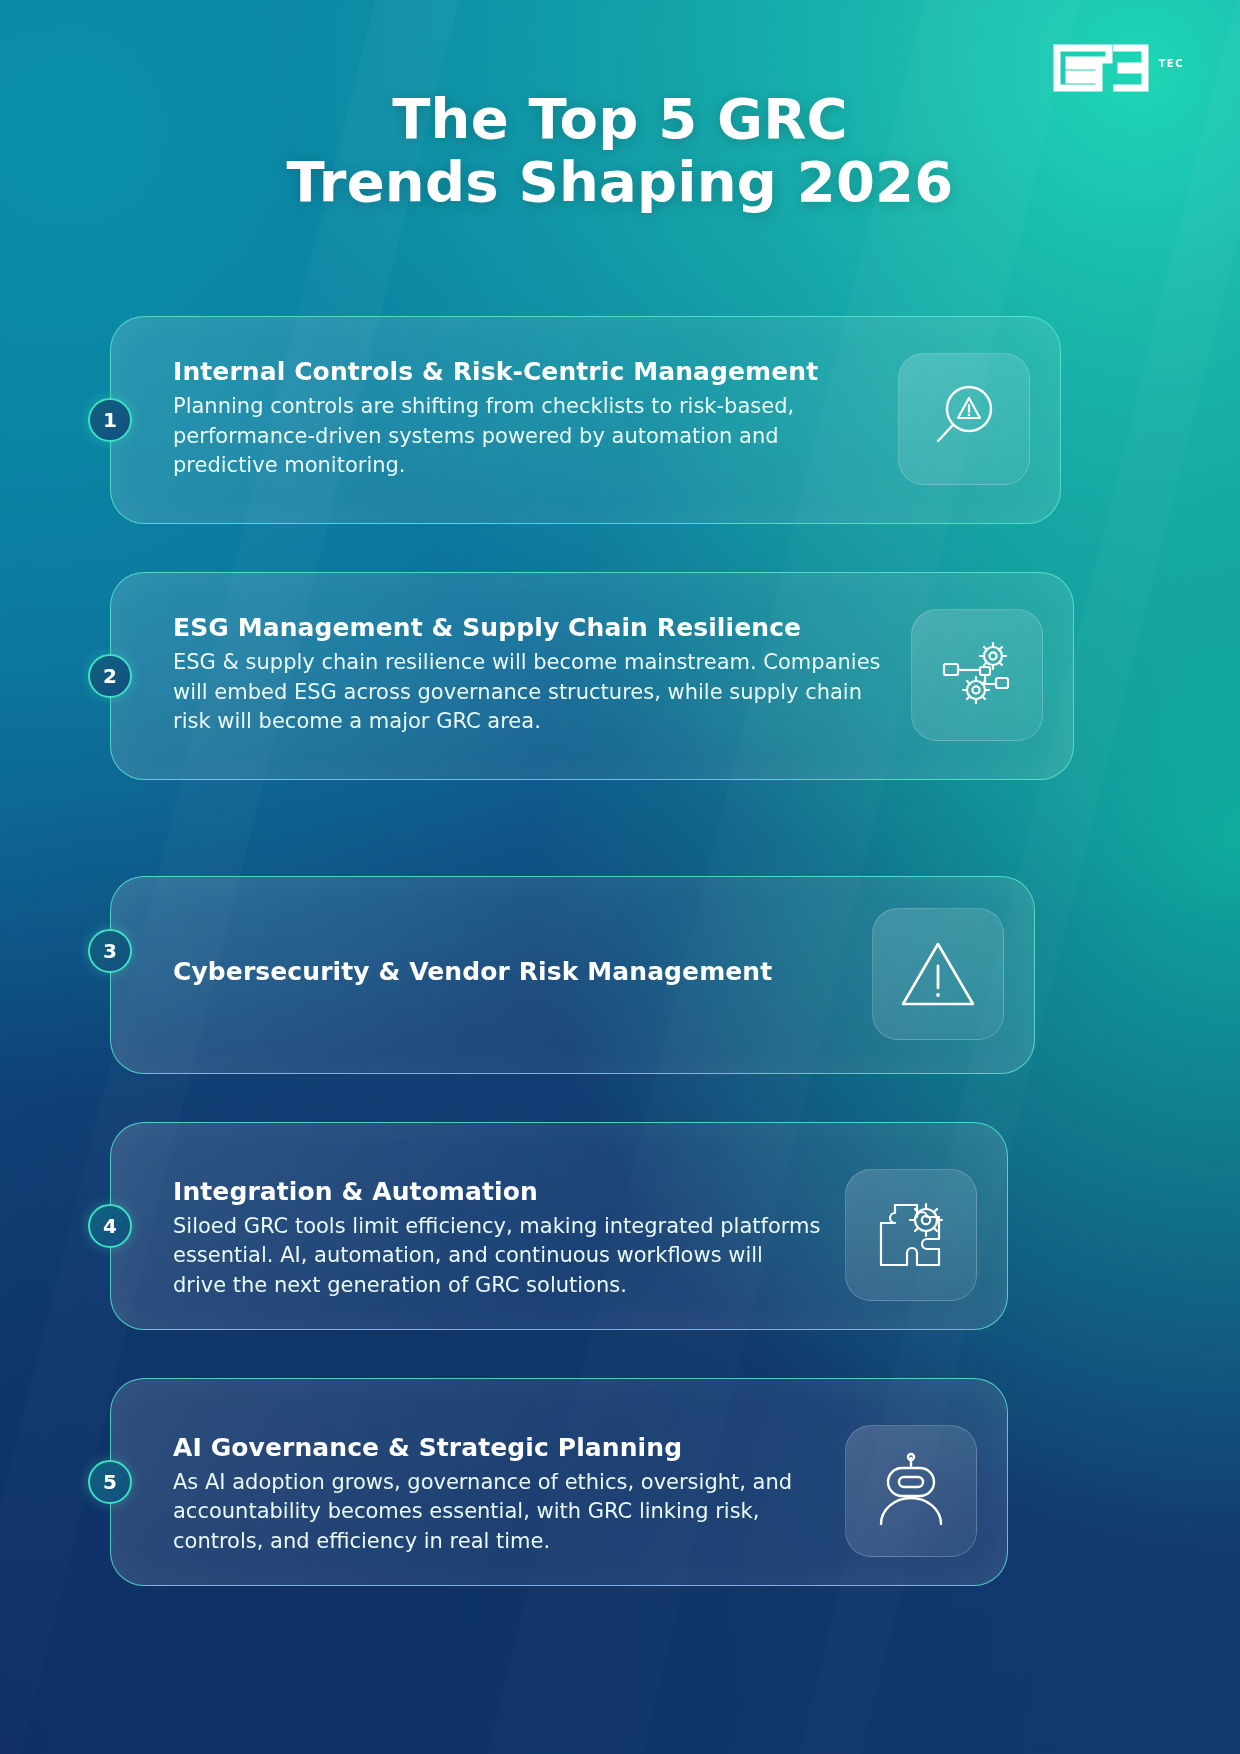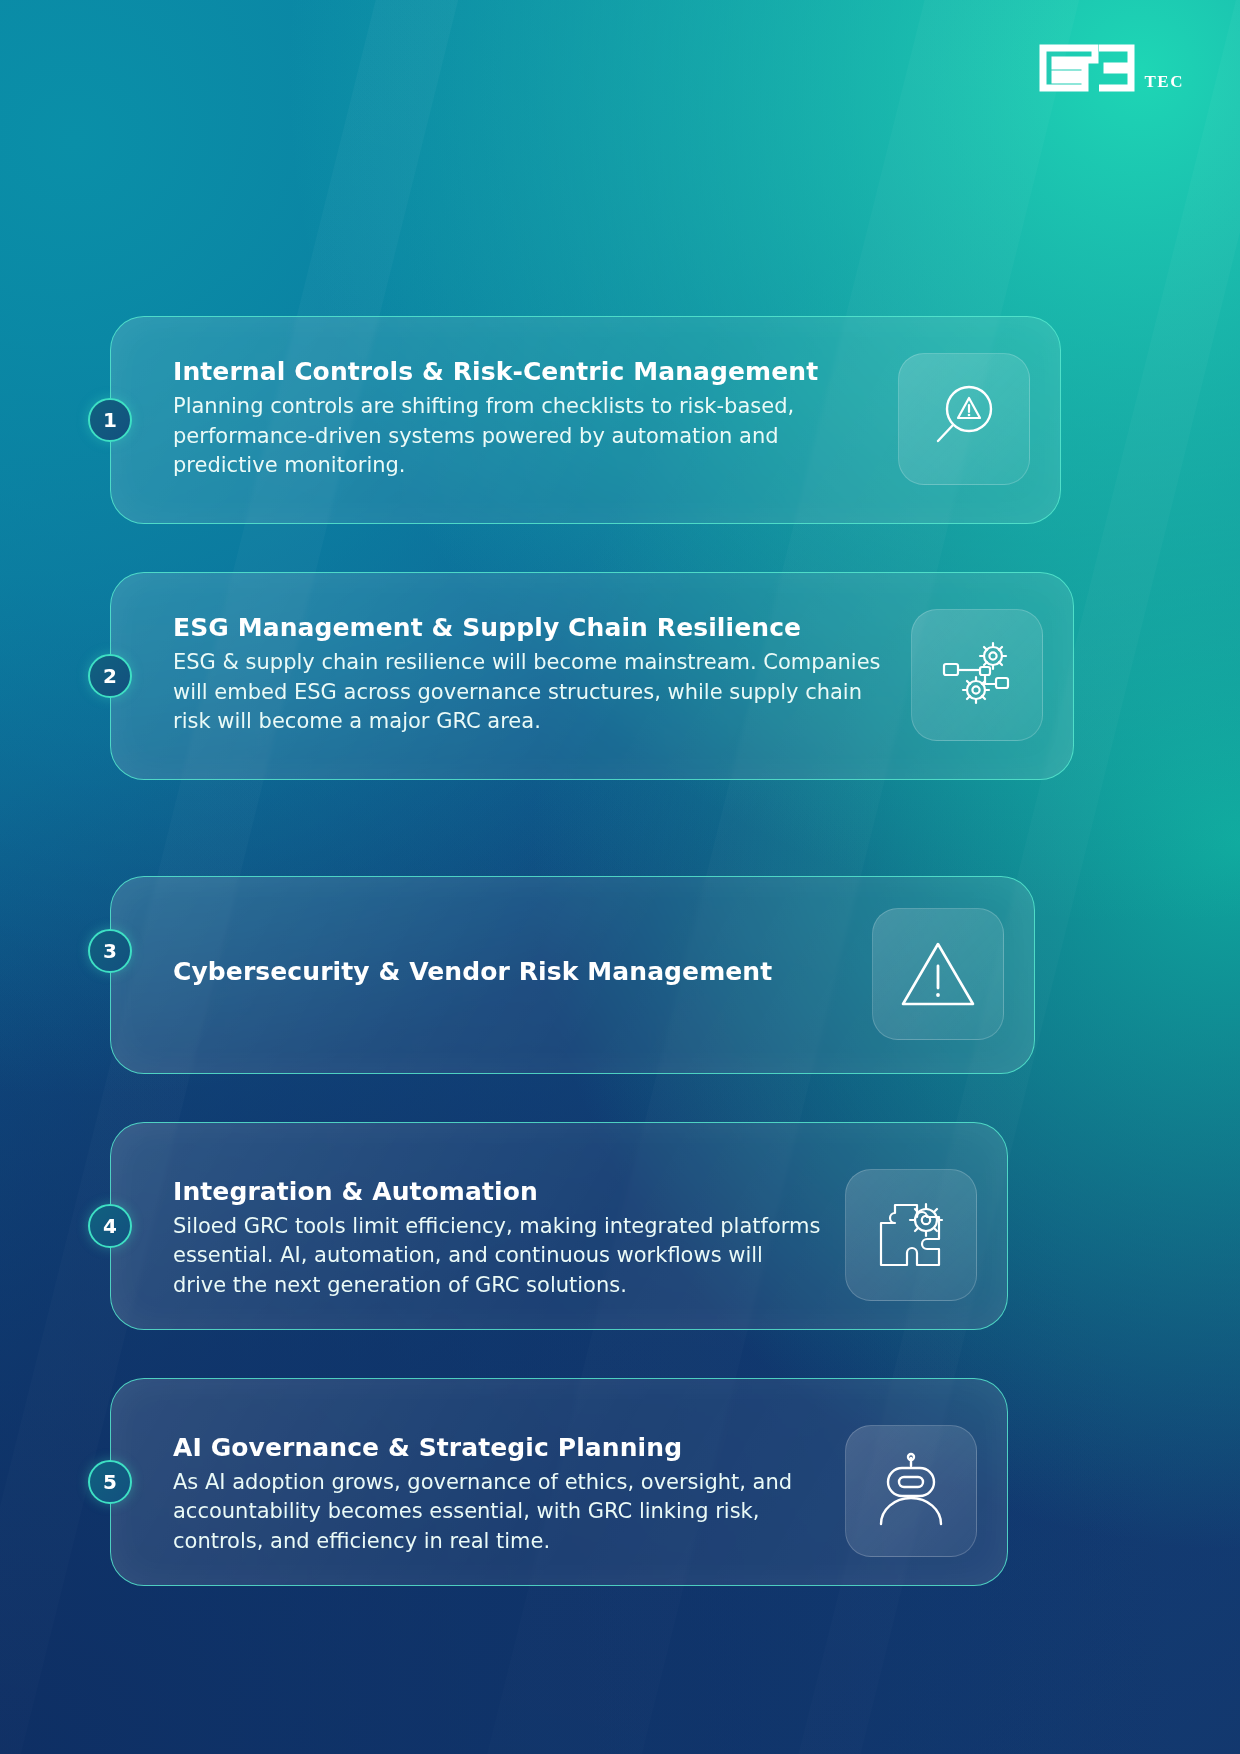--- a/index.html
+++ b/index.html
@@ -48,25 +48,24 @@
     position: absolute;
     top: 40px;
     right: 56px;
     display: flex;
     align-items: flex-start;
     gap: 10px;
   }
   .logo-mark { display:block; }
   .logo-text {
     color: #ffffff;
-    font-size: 17px;
+    font-size: 10px;
     letter-spacing: 1.5px;
     font-weight: 700;
-    margin-top: 32px;
-    font-family: Liberation Serif, serif;
+    margin-top: 18px;
   }
 
   
   .title {
     position: absolute;
     top: 88px;
     left: 0;
     width: 100%;
     text-align: center;
     color: #ffffff;
@@ -184,20 +183,24 @@
   <div class="logo">
     <span class="logo-mark">
       <svg width="96" height="56" viewBox="0 0 96 56">
         <path d="M4 8 H56 V20 H16 V26 H46 V48 H4 Z M16 34 H44 V40 H16 Z" fill="none" stroke="#ffffff" stroke-width="7" stroke-linejoin="miter"></path>
         <path d="M60 8 H92 V26 H68 V30 H92 V48 H60" fill="none" stroke="#ffffff" stroke-width="7" stroke-linejoin="miter"></path>
       </svg>
     </span>
     <span class="logo-text">TEC</span>
   </div>
 
+  <h1 class="title">
+    <span>The Top 5 GRC</span>
+    <span class="l2">Trends Shaping 2026</span>
+  </h1>
 
   <div class="cards">
 
     <div class="card-row row-1">
       <div class="badge">1</div>
       <div class="card">
         <div class="card-text">
           <div class="card-title">Internal Controls &amp; Risk-Centric Management</div>
           <div class="card-desc">Planning controls are shifting from checklists to risk-based, performance-driven systems powered by automation and predictive monitoring.</div>
         </div>

